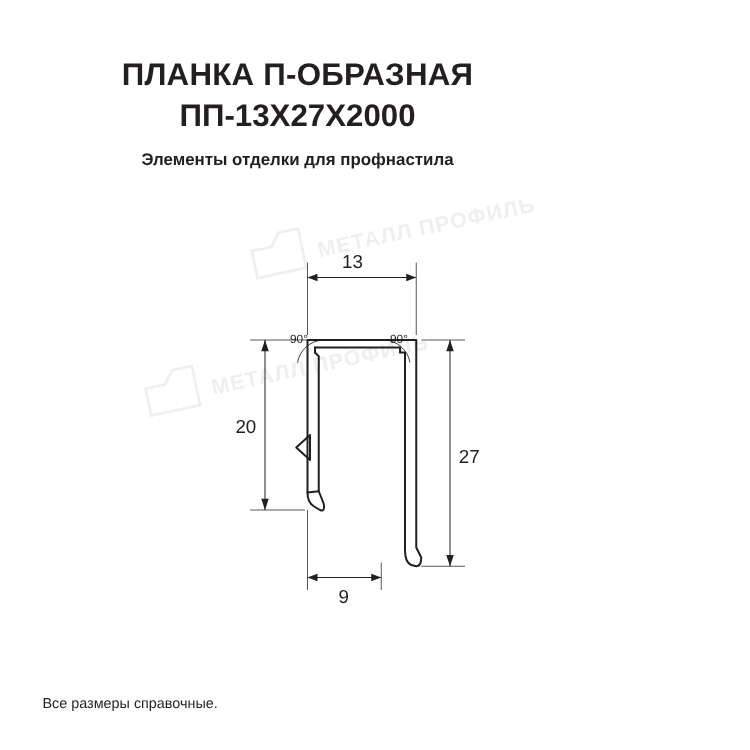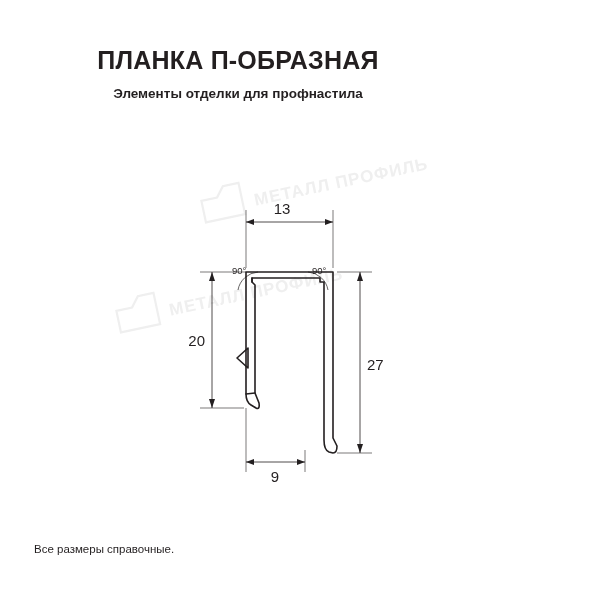--- a/index.html
+++ b/index.html
@@ -49,21 +49,21 @@
   .drawing {
     position: absolute;
     top: 150px;
     left: 0;
     width: 600px;
     height: 360px;
   }
   .footnotes {
     position: absolute;
     left: 34px;
-    bottom: 42px;
+    bottom: 28px;
     font-size: 11.5px;
     line-height: 17px;
     color: #231f20;
   }
   .footnotes div {
     white-space: nowrap;
   }
   svg { display: block; }
   .wm {
     fill: none;
@@ -110,20 +110,21 @@
     font-size: 9.5px;
   }
 </style>
 </head>
 <body>
 
 <div class="page">
 
   <div class="titles">
     <div class="title-main">ПЛАНКА П-ОБРАЗНАЯ</div>
+    <div class="title-sub">ПП-13Х27Х2000</div>
     <div class="title-caption">Элементы отделки для профнастила</div>
   </div>
 
   <div class="drawing">
     <svg width="600" height="360" viewBox="0 0 600 360">
 
       <g transform="translate(195,40) rotate(-12)">
         <path class="wm" d="M4,34 L4,12 L20,12 L28,2 L44,2 L44,34 Z"></path>
         <text class="wm-text" x="56" y="28">МЕТАЛЛ ПРОФИЛЬ</text>
       </g>

